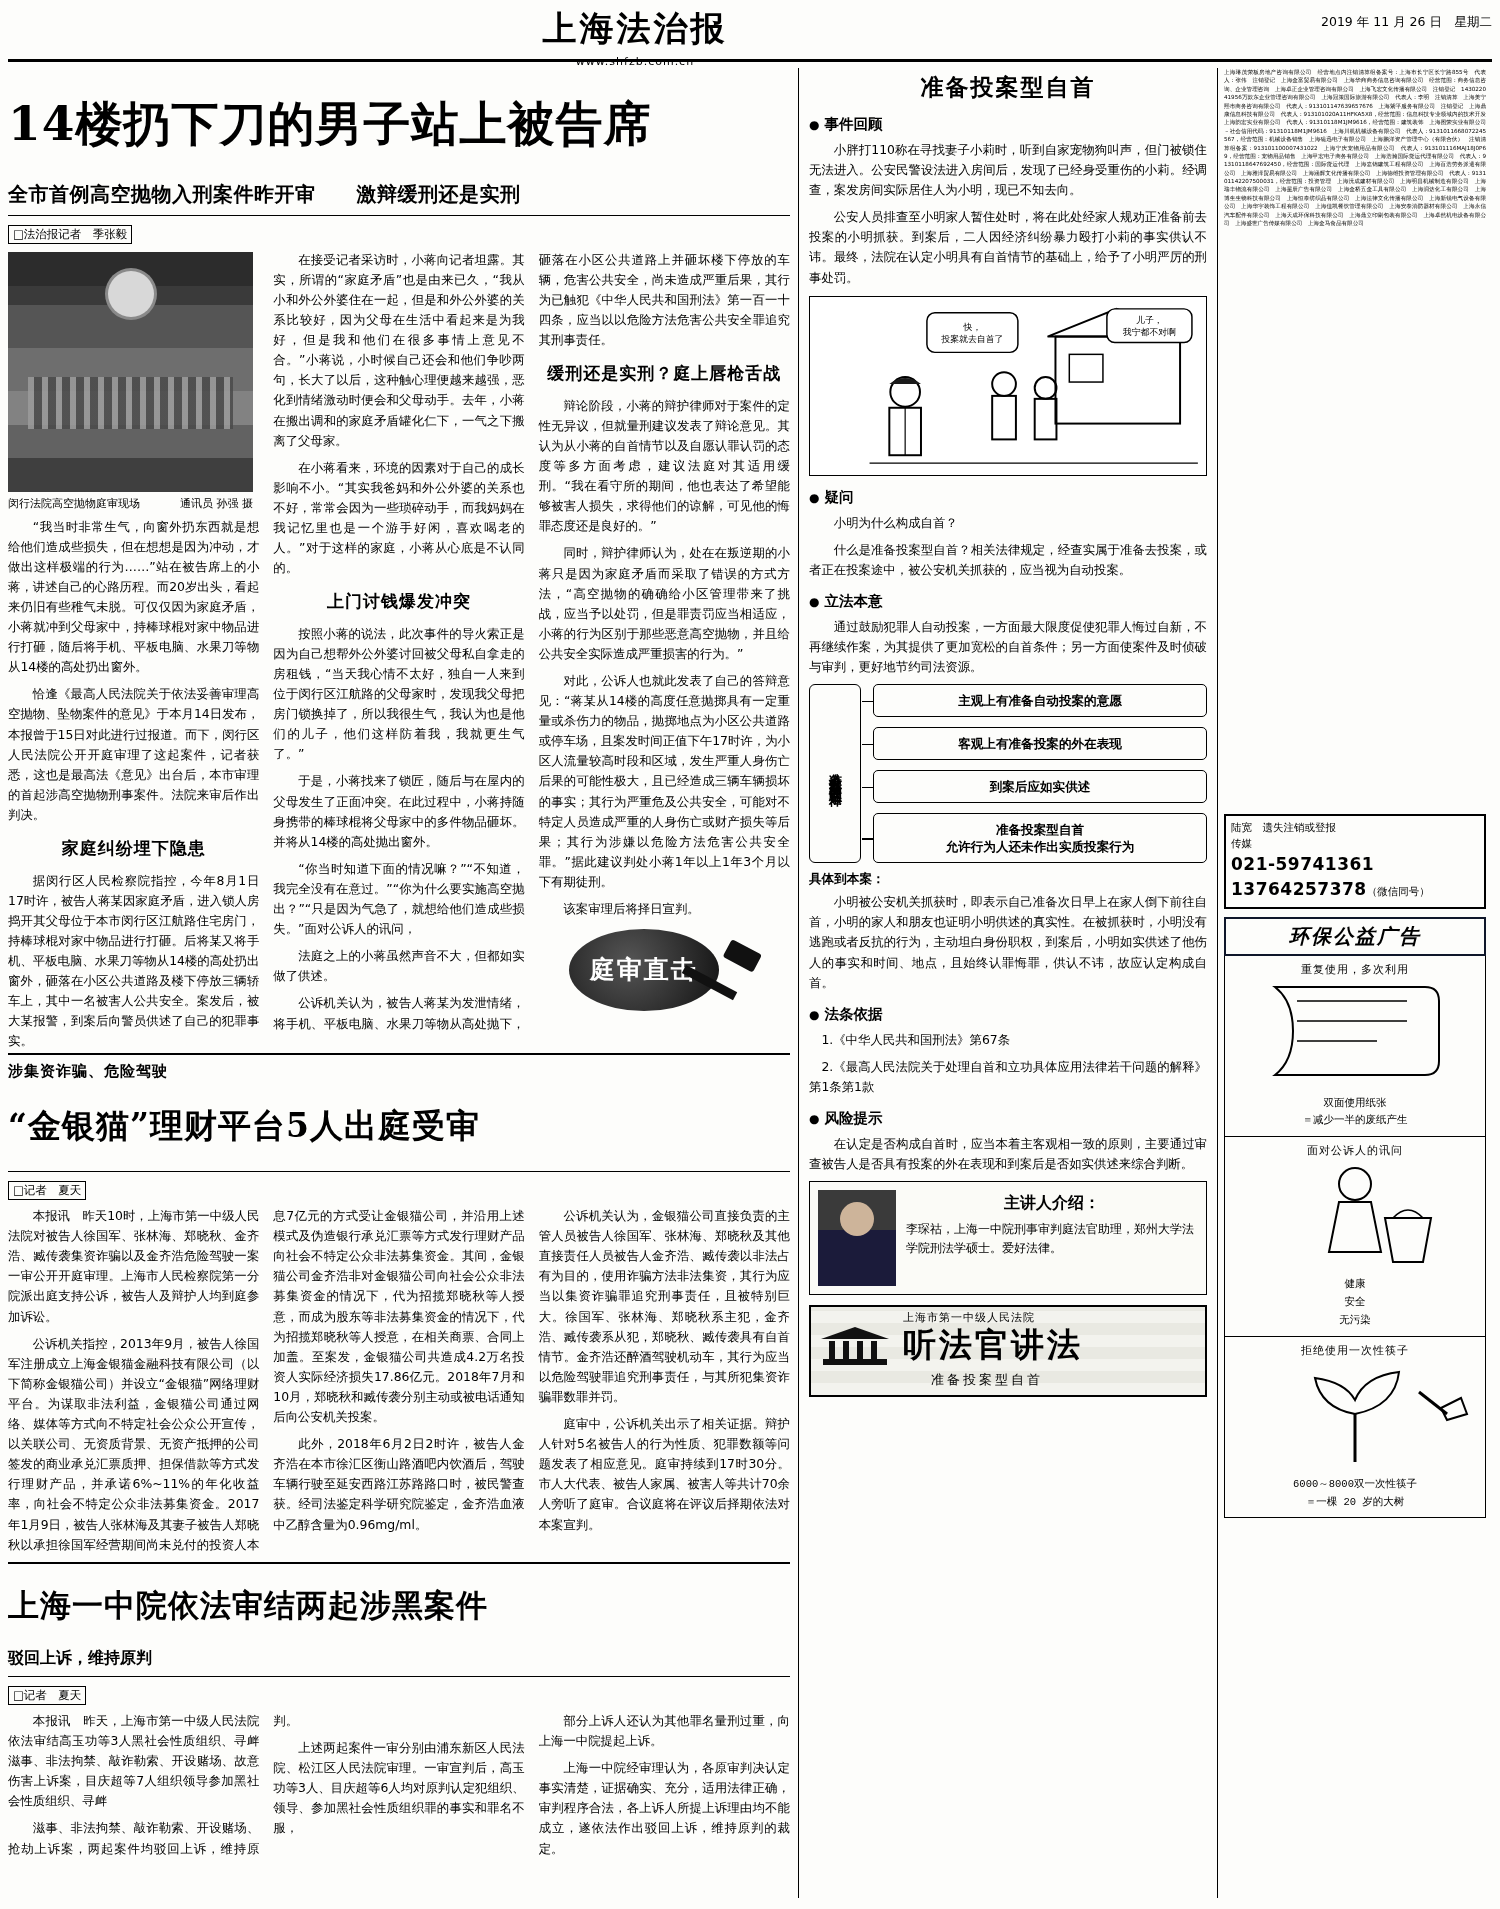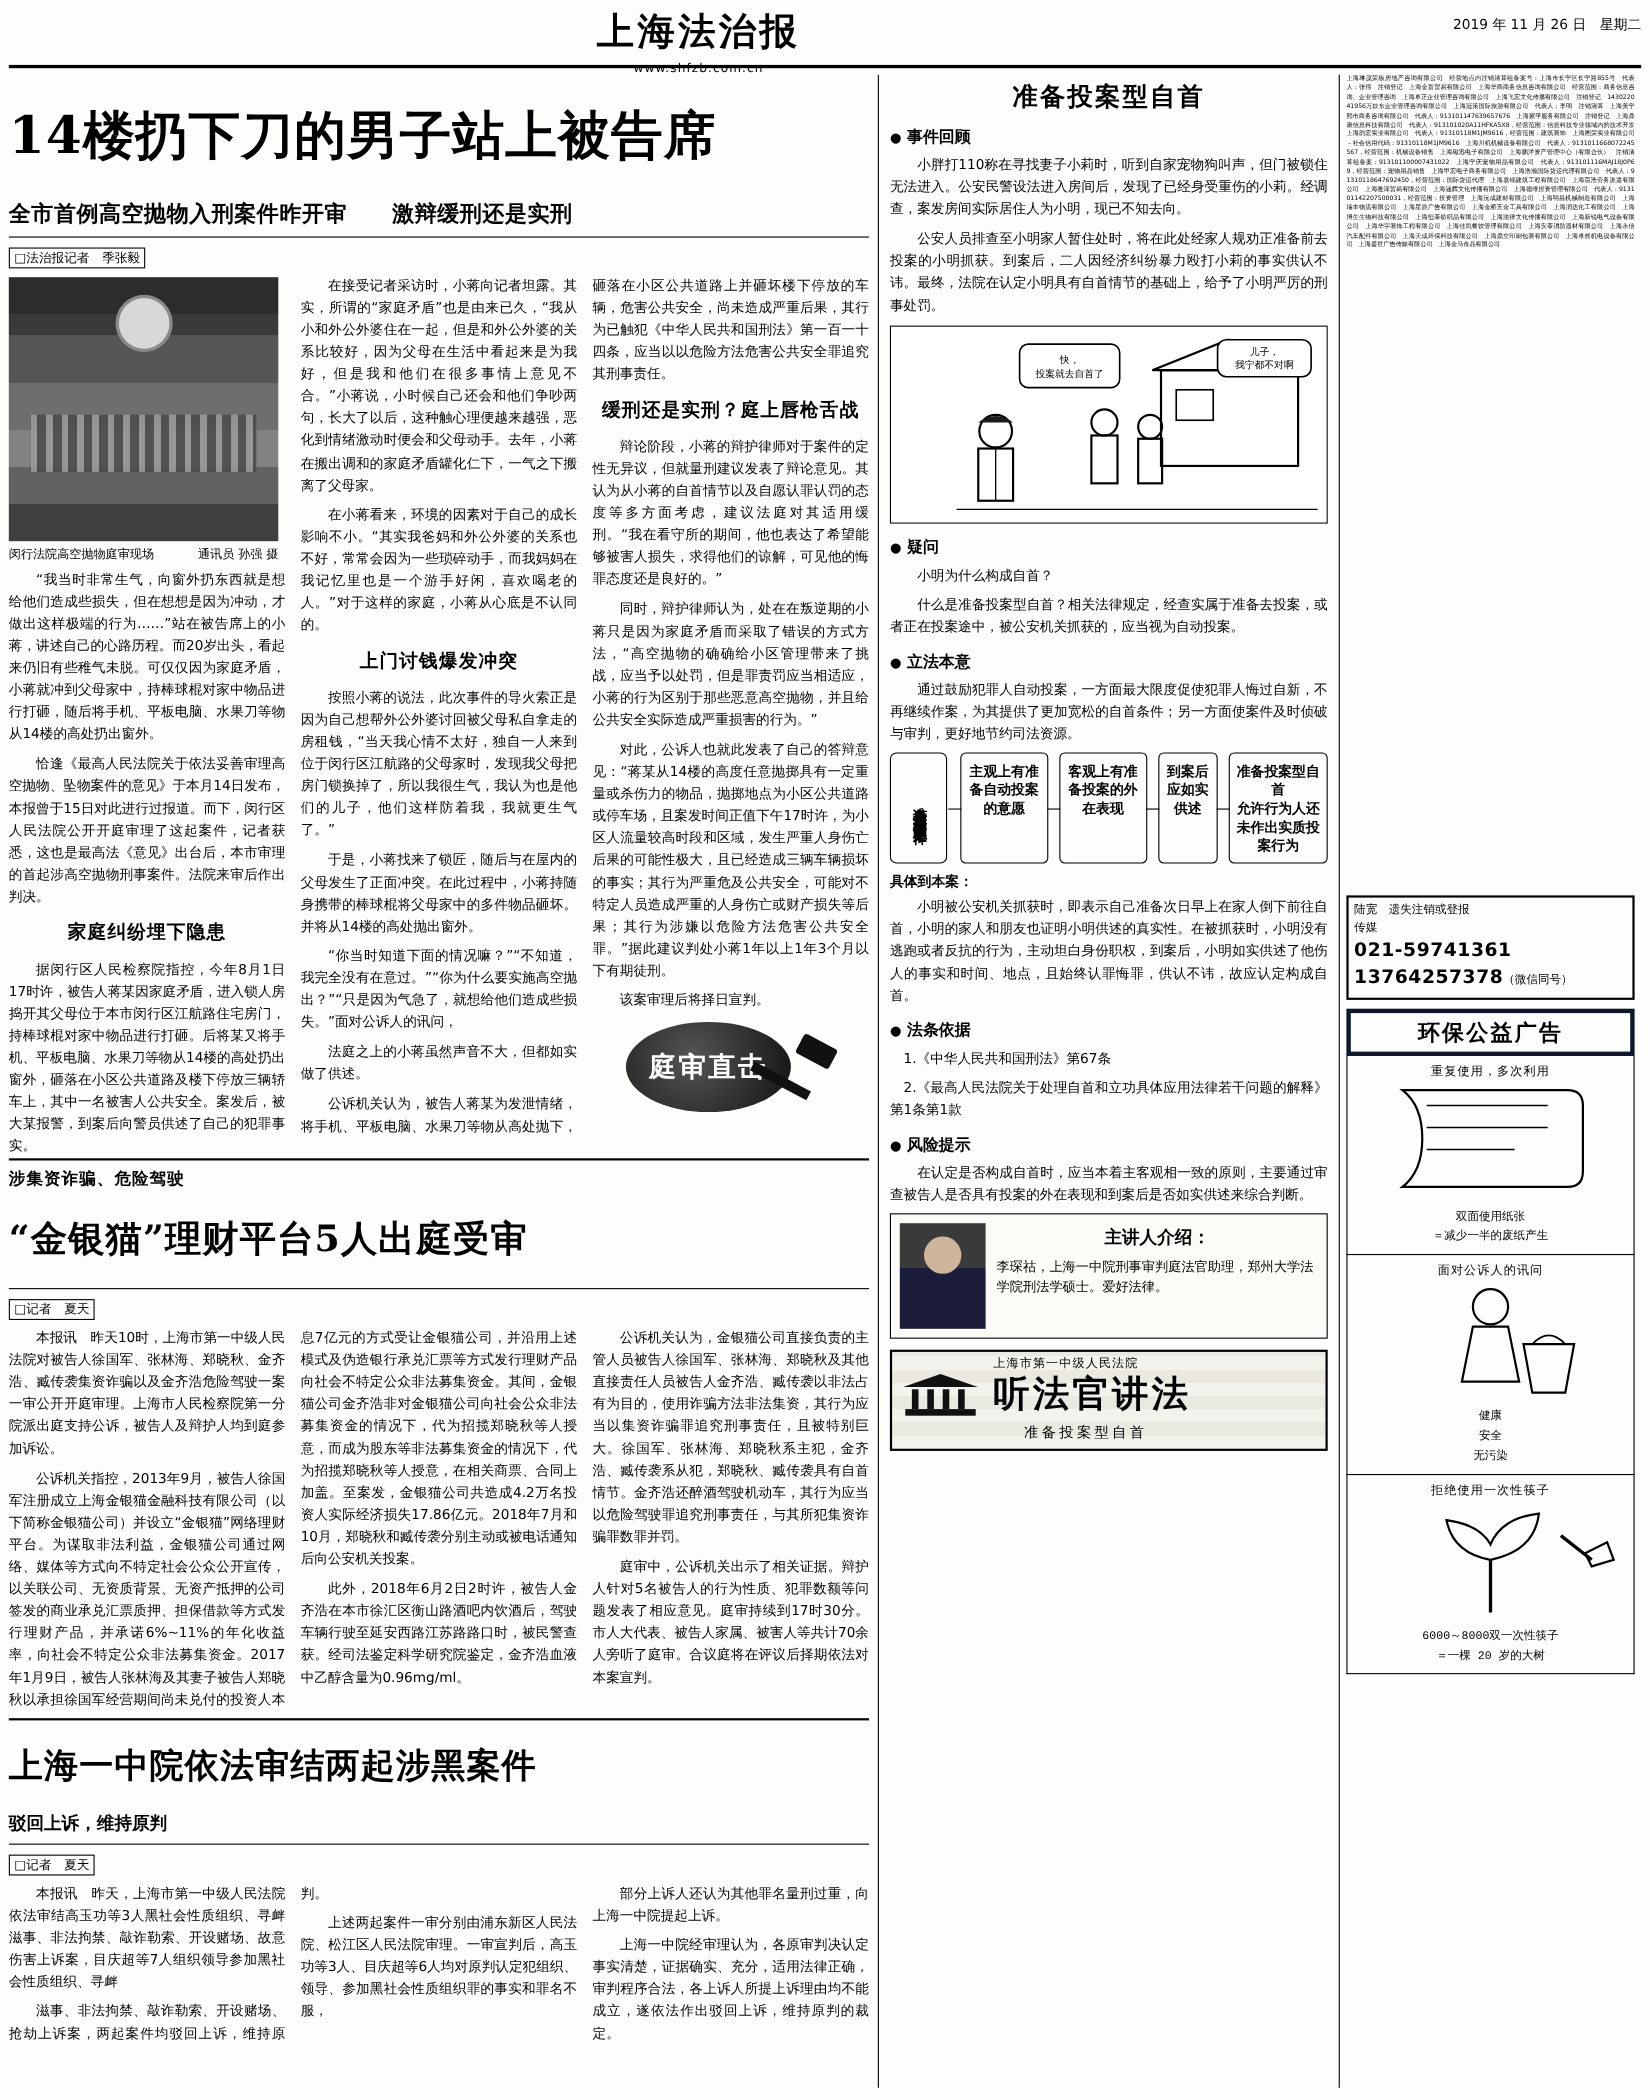--- a/index.html
+++ b/index.html
@@ -96,21 +96,21 @@
 
   .cartoon { border: 1px solid #000; height: 180px; margin: 8px 0 6px; position: relative; background:#fff; overflow:hidden; }
 
   
   .flow { display:flex; margin: 6px 0 8px; }
   .flow-left {
     width: 52px; border: 1.5px solid #000; border-radius: 6px; margin-right: 12px;
     display:flex; align-items:center; justify-content:center; font-size: 13px; font-weight:bold;
     writing-mode: vertical-rl; text-orientation: upright; letter-spacing: 2px; padding: 6px 0;
   }
-  .flow-right { flex:1; display:flex; justify-content:space-between; gap:10px; }
+  .flow-right { flex:1; display:flex; flex-direction:column; justify-content:space-between; gap:10px; }
   .flow-item {
     border:1.5px solid #000; border-radius:5px; font-size:12.6px; font-weight:bold;
     padding:7px 6px; text-align:center; position:relative; line-height:1.35;
   }
   .flow-item:before {
     content:""; position:absolute; left:-12px; top:50%; width:12px; height:1.5px; background:#000;
   }
 
   
   .speaker-box { border:1.5px solid #000; padding: 8px; display:flex; gap:10px; background:#fbfbf7; }
@@ -132,22 +132,22 @@
   .program-banner .pb-logo { position:absolute; left:8px; top:18px; width:72px; height:56px; }
 
   
   .ad-classified {
     font-size: 5.6px; line-height: 1.5; height: 742px; overflow: hidden;
     column-count: 1; text-align: justify; word-break: break-all;
   }
   .ad-phone-box { border: 2px solid #000; margin-top: 4px; padding: 4px 5px; font-size: 10.5px; line-height: 1.5; }
   .ad-phone-box .big { font-size: 17px; font-weight: bold; letter-spacing: .5px; }
   .ad-head {
-    margin-top: 8px; border: 4px solid #0f172a; text-align:center; font-size: 20px; font-weight: bold;
-    letter-spacing: 2px; padding: 4px 0; font-family:"DejaVu Serif","Liberation Serif",serif;
+    margin-top: 8px; border: 2px solid #0f172a; text-align:center; font-size: 20px; font-weight: bold;
+    letter-spacing: 2px; padding: 4px 0; font-family:"DejaVu Serif","Liberation Serif",serif;font-style:italic;
   }
   .ad-cell { border: 1.5px solid #000; border-top: none; padding: 6px; }
   .ad-cell .cap { font-size: 11px; text-align:center; letter-spacing:1px; }
   .ad-art { height: 118px; position: relative; }
   .ad-note { font-size: 10.5px; line-height: 1.7; text-align:center;font-family:Liberation Mono, monospace; }
   .clearfix:after { content:""; display:block; clear:both; }
 </style>
 </head>
 <body>
 

